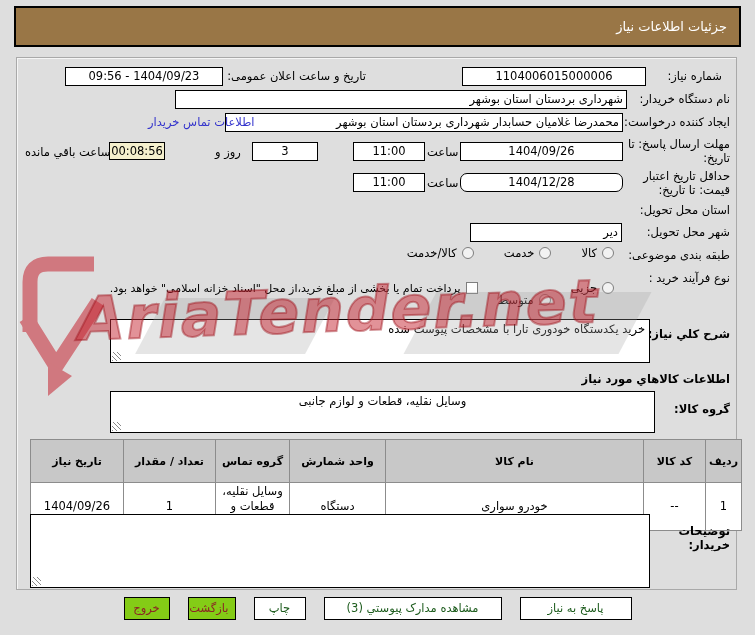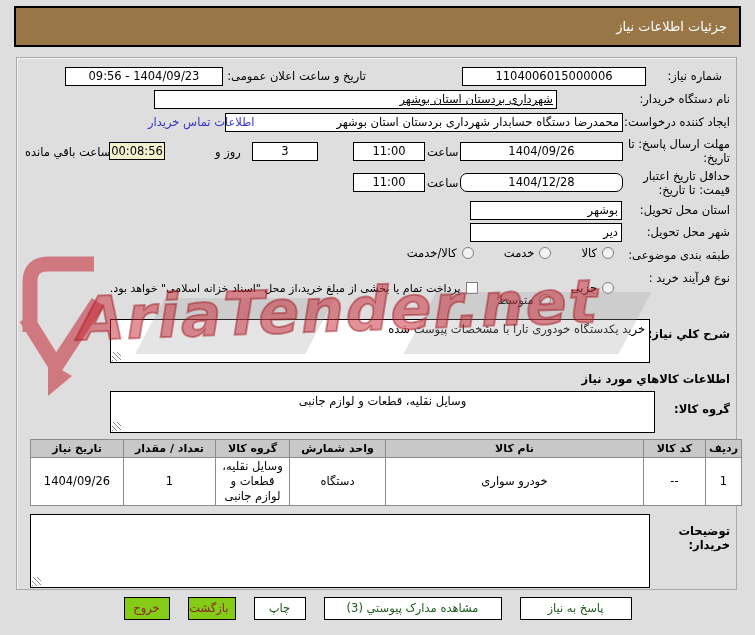--- a/index.html
+++ b/index.html
@@ -55,21 +55,21 @@
   }
   .optlabel { margin-right:5px; white-space:nowrap; }
 
   table.goods {
     position:absolute; left:13px; top:381px; width:711px;
     border-collapse:collapse; table-layout:fixed; direction:rtl;
     background:#ffffff;
   }
   table.goods th {
     background:#c8c8c8; border:1px solid #8c8c8c; font-size:11px; font-weight:bold;
-    height:18px; text-align:center; color:#000;
+    height:43px; text-align:center; color:#000;
   }
   table.goods td {
     border:1px solid #8c8c8c; font-size:11.5px; height:45px;
     text-align:center; color:#000; line-height:1.3; padding:1px 2px;
   }
 
   .btnbar {
     position:absolute; left:0; top:597px; width:755px;
     display:flex; flex-direction:row; justify-content:center; gap:18px; direction:rtl;
   }
@@ -99,42 +99,41 @@
 <div class="titlebar">جزئیات اطلاعات نیاز</div>
 
 <div class="panel">
 
   <div class="lbl" style="right:14px; top:11px;">شماره نیاز:</div>
   <div class="inp center" style="left:445px; top:9px; width:184px;">1104006015000006</div>
   <div class="lbl" style="right:370px; top:11px;">تاریخ و ساعت اعلان عمومی:</div>
   <div class="inp center" style="left:48px; top:9px; width:158px;">1404/09/23 - 09:56</div>
 
   <div class="lbl" style="right:6px; top:34px;">نام دستگاه خریدار:</div>
-  <div class="inp right" style="left:137px; top:32px; width:403px;text-decoration:underline;">شهرداری بردستان استان بوشهر</div>
+  <div class="inp right" style="left:158px; top:32px; width:452px;">شهرداری بردستان استان بوشهر</div>
 
   <div class="lbl" style="right:6px; top:57px;">ایجاد کننده درخواست:</div>
-  <div class="inp right" style="left:208px; top:55px; width:398px;">محمدرضا دستگاه حسابدار شهرداری بردستان استان بوشهر</div>
+  <div class="inp right" style="left:208px; top:55px; width:398px;">محمدرضا غلامیان حسابدار شهرداری بردستان استان بوشهر</div>
   <div class="link" style="left:131px; top:57px;">اطلاعات تماس خریدار</div>
 
   <div class="lbl wrap" style="right:6px; top:79px; width:112px;">مهلت ارسال پاسخ: تا تاریخ:</div>
   <div class="inp center" style="left:443px; top:84px; width:163px;">1404/09/26</div>
   <div class="lbl" style="left:410px; top:87px;">ساعت</div>
   <div class="inp center" style="left:336px; top:84px; width:72px;">11:00</div>
   <div class="inp center" style="left:235px; top:84px; width:66px;">3</div>
   <div class="lbl" style="left:198px; top:87px;">روز و</div>
   <div class="inp yellow" style="left:92px; top:84px; width:56px; height:18px;">00:08:56</div>
   <div class="lbl" style="left:8px; top:87px;">ساعت باقي مانده</div>
 
   <div class="lbl wrap" style="right:6px; top:111px; width:112px;">حداقل تاریخ اعتبار قیمت: تا تاریخ:</div>
   <div class="inp center" style="left:443px; top:115px; width:163px;border-radius:7px;">1404/12/28</div>
   <div class="lbl" style="left:410px; top:118px;">ساعت</div>
   <div class="inp center" style="left:336px; top:115px; width:72px;">11:00</div>
 
   <div class="lbl" style="right:6px; top:145px;">استان محل تحویل:</div>
-  <div class="inp right" style="left:453px; top:143px; width:152px;">بوشهر</div>
   <div class="lbl" style="right:6px; top:167px;">شهر محل تحویل:</div>
   <div class="inp right" style="left:453px; top:165px; width:152px;">دیر</div>
 
   <div class="lbl" style="right:6px; top:190px;">طبقه بندی موضوعی:</div>
   <div class="optrow" style="right:122px; top:188px; gap:30px;">
     <span style="display:flex;align-items:center;">
       <span class="radio"></span>
       <span class="optlabel">کالا</span>
     </span>
     <span style="display:flex;align-items:center;">
@@ -180,21 +179,21 @@
       <col style="width:74px">
         <col style="width:92px">
         <col style="width:93px">
     </colgroup>
     <thead>
       <tr>
         <th>ردیف</th>
         <th>کد کالا</th>
         <th>نام کالا</th>
         <th>واحد شمارش</th>
-        <th>گروه کالا</th>
+        <th>گروه تماس</th>
         <th>تعداد / مقدار</th>
         <th>تاریخ نیاز</th>
       </tr>
     </thead>
     <tbody>
       <tr>
         <td>1</td>
         <td>--</td>
         <td>خودرو سواری</td>
         <td>دستگاه</td>

